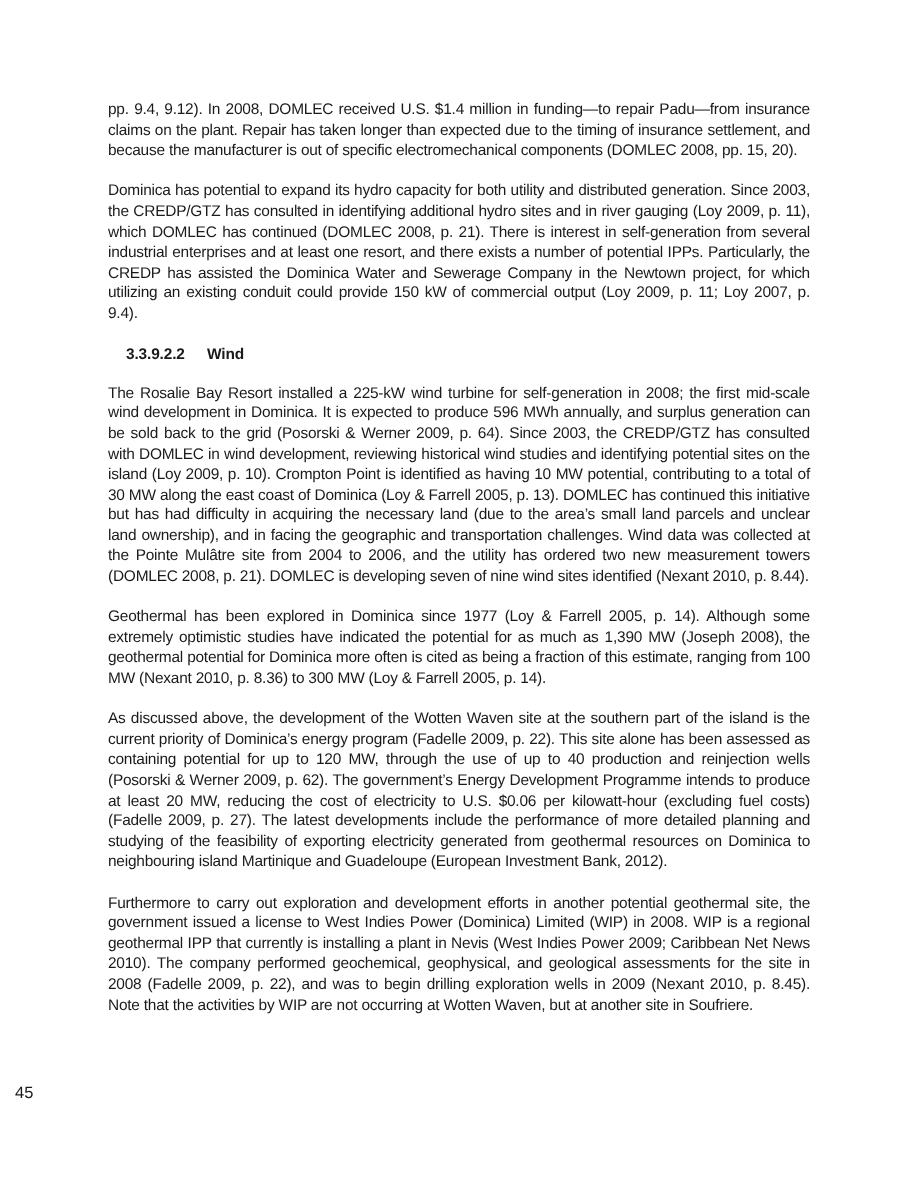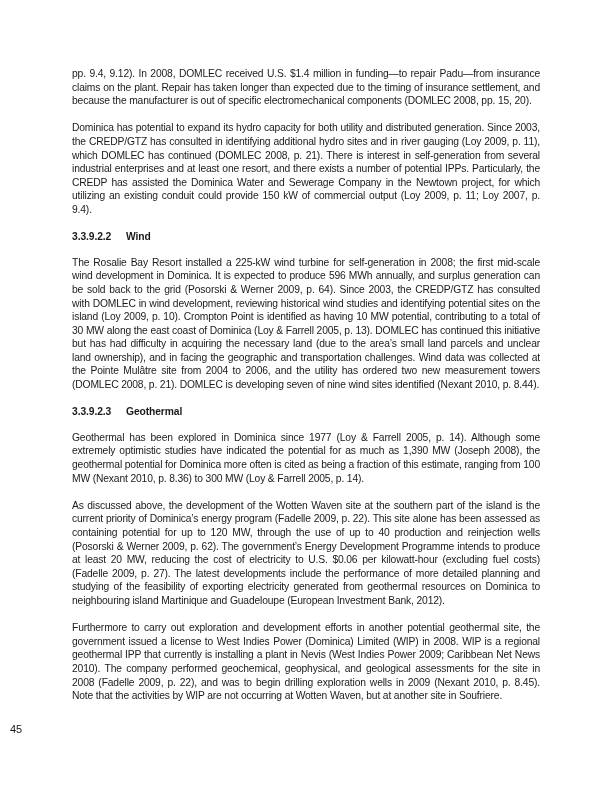--- a/index.html
+++ b/index.html
@@ -14,21 +14,21 @@
     line-height: 13.6px;
     color: #1a1a1a;
   }
   .para {
     margin: 0 0 13.6px 0;
     text-align: justify;
     text-justify: inter-word;
     letter-spacing: -0.15px;
   }
   .heading {
-    margin: 0;
+    margin: 12px;
     font-weight: bold;
     letter-spacing: -0.1px;
   }
   .heading .num { display: inline-block; width: 54px; }
   .after-heading { margin-top: 12px; }
   .page-number {
     position: absolute;
     left: 0;
     width: 612px;
     top: 723px;
@@ -43,21 +43,18 @@
 
 <div class="page">
   <p class="para">pp. 9.4, 9.12). In 2008, DOMLEC received U.S. $1.4 million in funding—to repair Padu—from insurance claims on the plant. Repair has taken longer than expected due to the timing of insurance settlement, and because the manufacturer is out of specific electromechanical components (DOMLEC 2008, pp. 15, 20).</p>
   <p class="para">Dominica has potential to expand its hydro capacity for both utility and distributed generation. Since 2003, the CREDP/GTZ has consulted in identifying additional hydro sites and in river gauging (Loy 2009, p. 11), which DOMLEC has continued (DOMLEC 2008, p. 21). There is interest in self-generation from several industrial enterprises and at least one resort, and there exists a number of potential IPPs. Particularly, the CREDP has assisted the Dominica Water and Sewerage Company in the Newtown project, for which utilizing an existing conduit could provide 150 kW of commercial output (Loy 2009, p. 11; Loy 2007, p. 9.4).</p>
 
   <div class="heading">
     <span class="num">3.3.9.2.2</span><span>Wind</span>
   </div>
   <p class="para after-heading">The Rosalie Bay Resort installed a 225-kW wind turbine for self-generation in 2008; the first mid-scale wind development in Dominica. It is expected to produce 596 MWh annually, and surplus generation can be sold back to the grid (Posorski &amp; Werner 2009, p. 64). Since 2003, the CREDP/GTZ has consulted with DOMLEC in wind development, reviewing historical wind studies and identifying potential sites on the island (Loy 2009, p. 10). Crompton Point is identified as having 10 MW potential, contributing to a total of 30 MW along the east coast of Dominica (Loy &amp; Farrell 2005, p. 13). DOMLEC has continued this initiative but has had difficulty in acquiring the necessary land (due to the area’s small land parcels and unclear land ownership), and in facing the geographic and transportation challenges. Wind data was collected at the Pointe Mulâtre site from 2004 to 2006, and the utility has ordered two new measurement towers (DOMLEC 2008, p. 21). DOMLEC is developing seven of nine wind sites identified (Nexant 2010, p. 8.44).</p>
 
-  <div class="heading">
-    <span class="num">3.3.9.2.3</span><span>Geothermal</span>
-  </div>
   <p class="para after-heading">Geothermal has been explored in Dominica since 1977 (Loy &amp; Farrell 2005, p. 14). Although some extremely optimistic studies have indicated the potential for as much as 1,390 MW (Joseph 2008), the geothermal potential for Dominica more often is cited as being a fraction of this estimate, ranging from 100 MW (Nexant 2010, p. 8.36) to 300 MW (Loy &amp; Farrell 2005, p. 14).</p>
   <p class="para">As discussed above, the development of the Wotten Waven site at the southern part of the island is the current priority of Dominica’s energy program (Fadelle 2009, p. 22). This site alone has been assessed as containing potential for up to 120 MW, through the use of up to 40 production and reinjection wells (Posorski &amp; Werner 2009, p. 62). The government’s Energy Development Programme intends to produce at least 20 MW, reducing the cost of electricity to U.S. $0.06 per kilowatt-hour (excluding fuel costs) (Fadelle 2009, p. 27). The latest developments include the performance of more detailed planning and studying of the feasibility of exporting electricity generated from geothermal resources on Dominica to neighbouring island Martinique and Guadeloupe (European Investment Bank, 2012).</p>
   <p class="para">Furthermore to carry out exploration and development efforts in another potential geothermal site, the government issued a license to West Indies Power (Dominica) Limited (WIP) in 2008. WIP is a regional geothermal IPP that currently is installing a plant in Nevis (West Indies Power 2009; Caribbean Net News 2010). The company performed geochemical, geophysical, and geological assessments for the site in 2008 (Fadelle 2009, p. 22), and was to begin drilling exploration wells in 2009 (Nexant 2010, p. 8.45). Note that the activities by WIP are not occurring at Wotten Waven, but at another site in Soufriere.</p>
 </div>
 
 <div class="page-number">45</div>
 
 </body></html>

